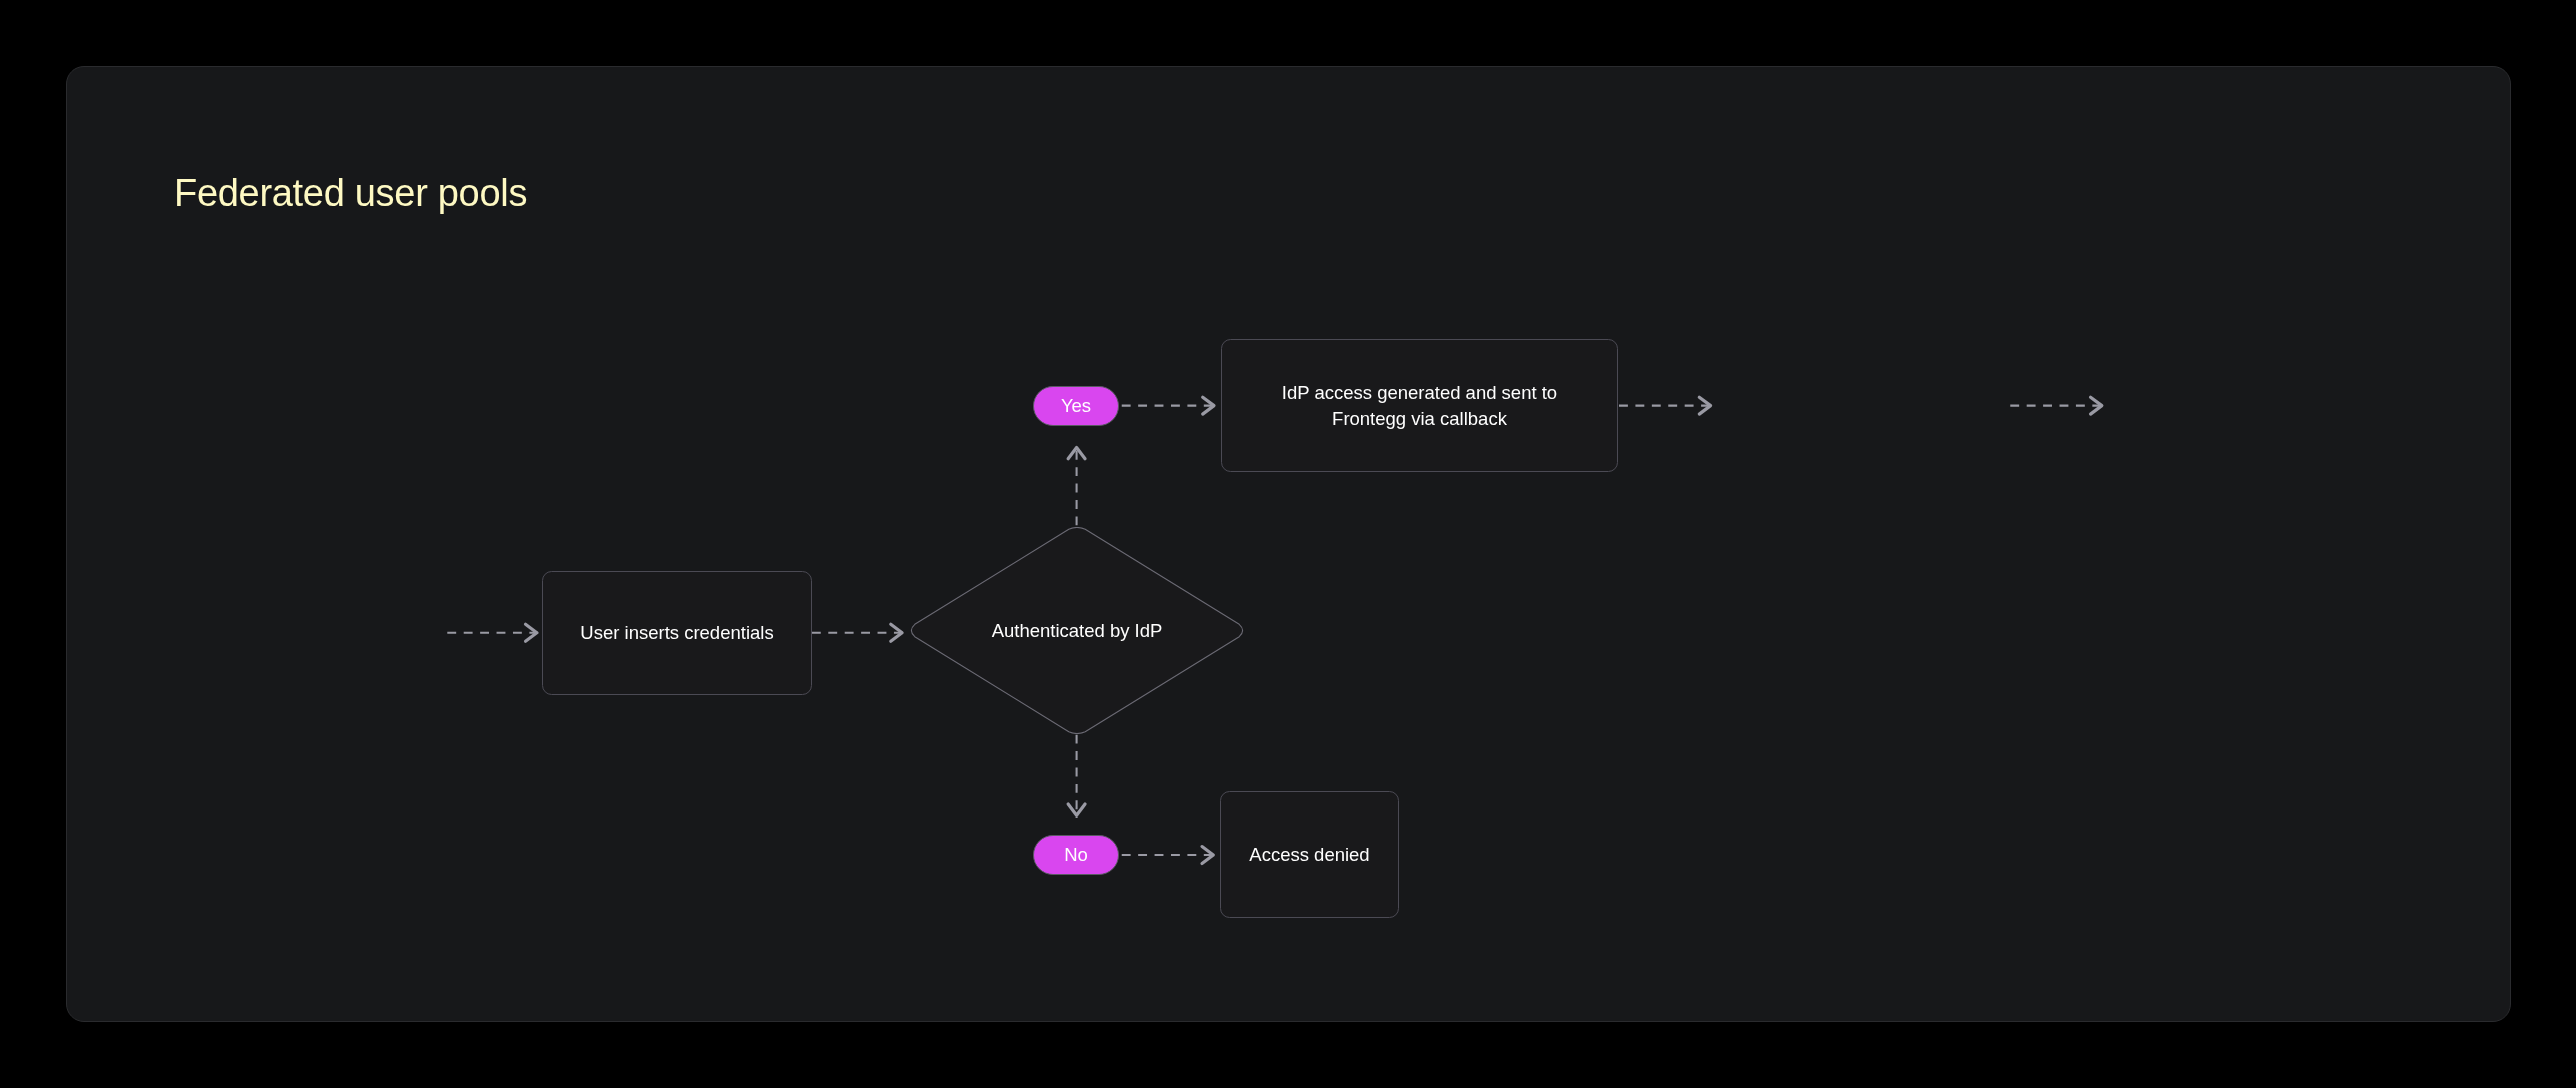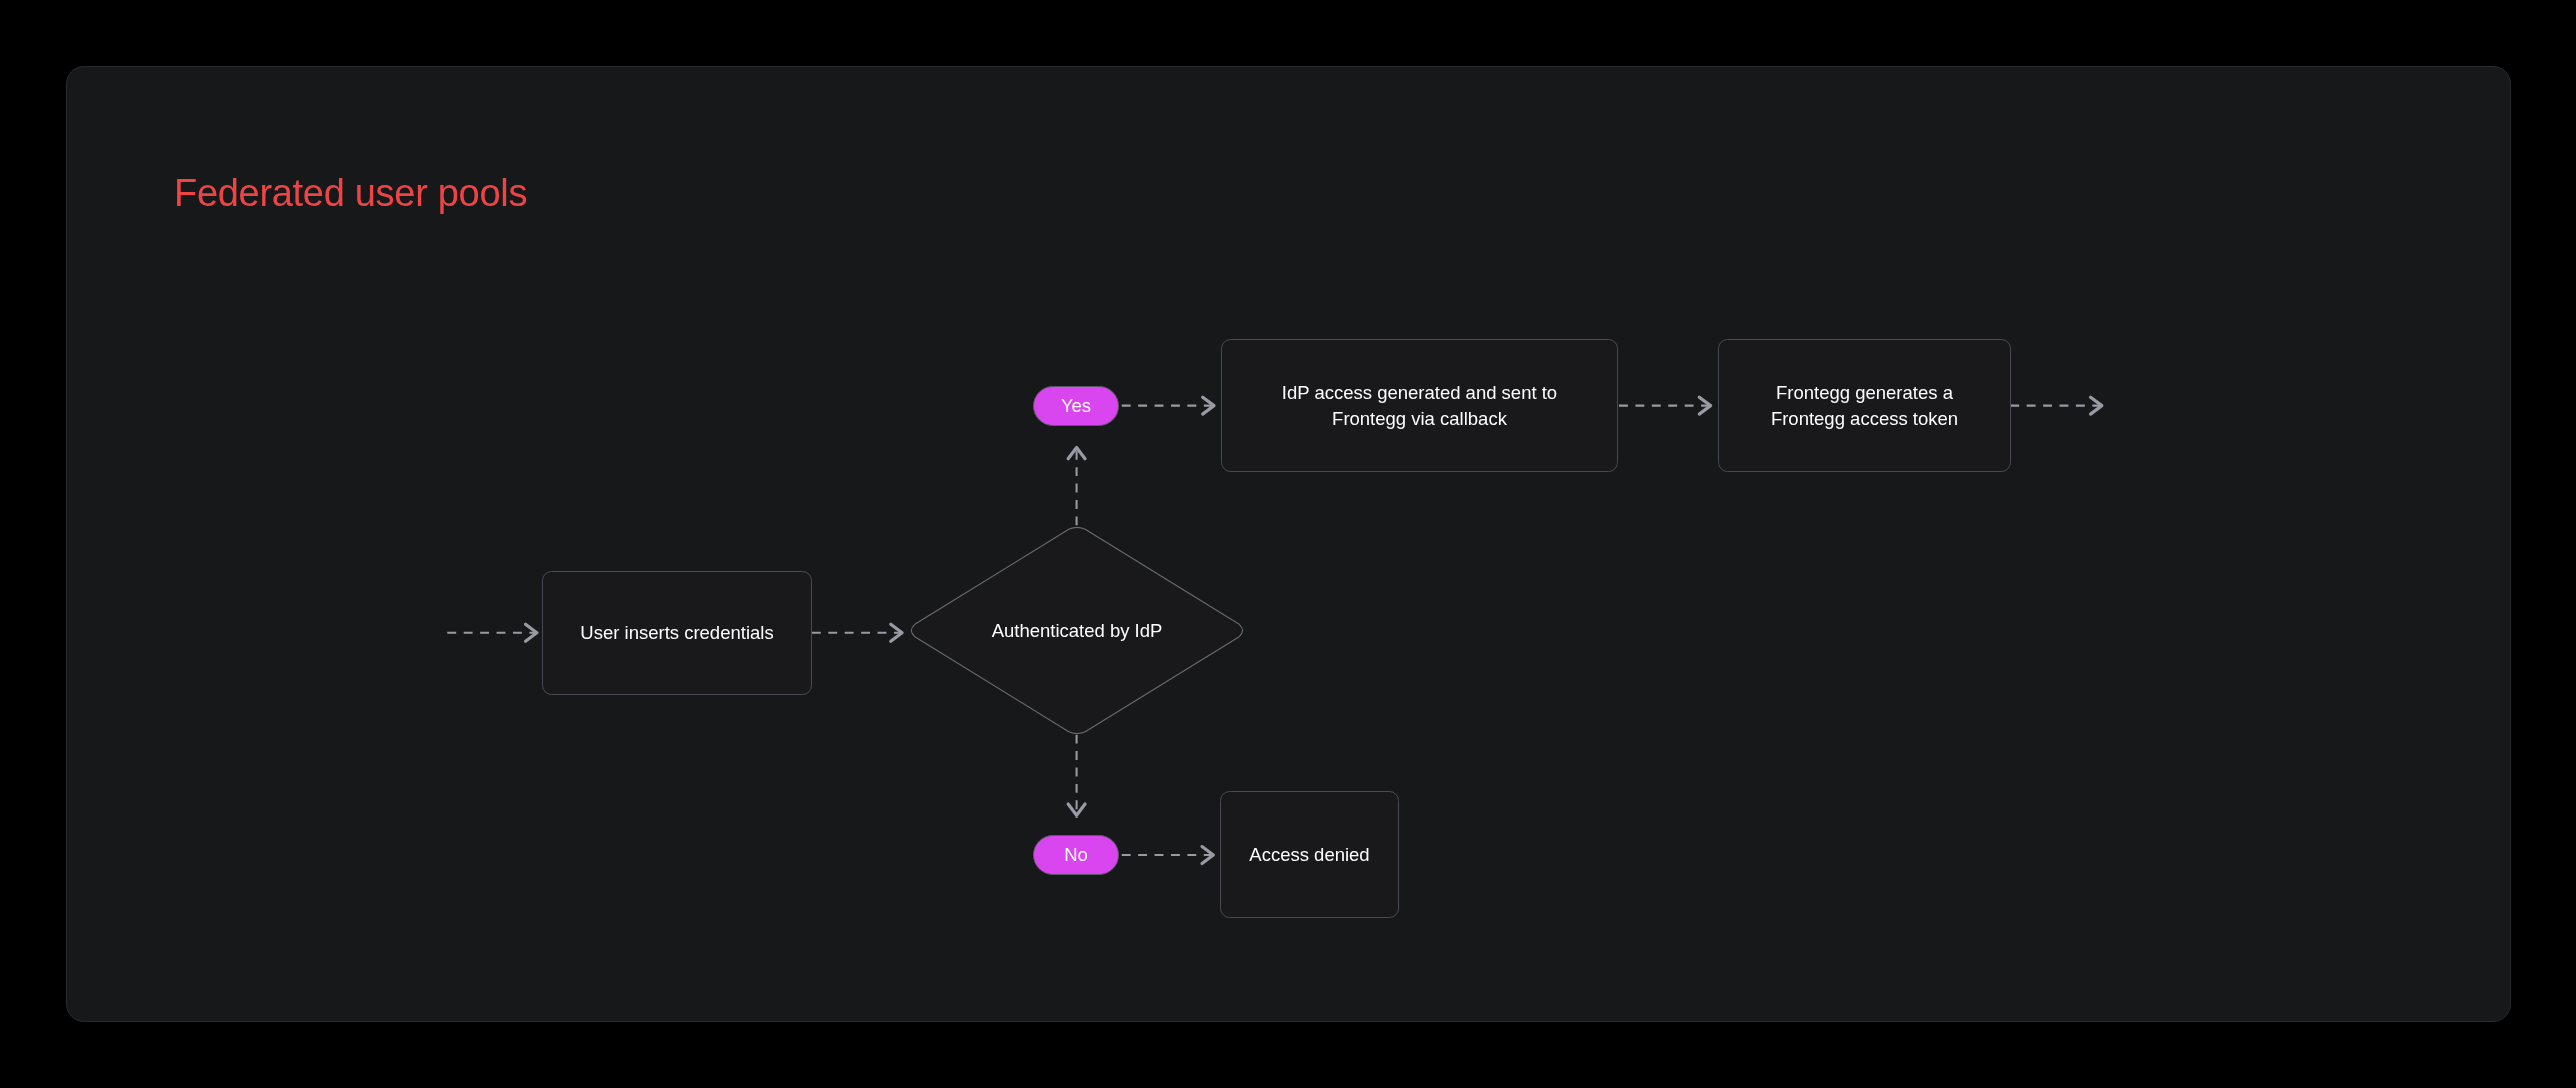--- a/index.html
+++ b/index.html
@@ -29,21 +29,21 @@
 
   
   #page-title {
     position: absolute;
     left: 174px;
     top: 171px;
     font-size: 38px;
     line-height: 45px;
     font-weight: 400;
     letter-spacing: -0.3px;
-    color: #ef4444;
+    color: #fef9c3;
     white-space: nowrap;
   }
 
   
   #diagram {
     position: absolute;
     left: 2px;
     top: 0;
     width: 2064px;
     height: 1089px;
@@ -157,24 +157,20 @@
     <line x1="1571" y1="1074" x2="1571" y2="1196" stroke="#9a9aa4" stroke-width="3" stroke-dasharray="13 11" marker-end="url(#chev-d)"></line>
 
     <line x1="1637" y1="1250" x2="1775" y2="1250" stroke="#9a9aa4" stroke-width="3" stroke-dasharray="13 11" marker-end="url(#chev-r)"></line>
   </svg>
 
   <div class="node" style="left:1219px; top:339px; width:397px; height:133px;">
     <span class="node-label">IdP access generated and sent to
 Frontegg via callback</span>
   </div>
 
-  <div class="node" style="left:1716px; top:339px; width:293px; height:133px;">
-    <span class="node-label">Frontegg generates a
-Frontegg access token</span>
-  </div>
 
 
   <div class="pill" style="left:1031px; top:386px; width:86px; height:40px;">
     <span>Yes</span>
   </div>
 
 
   <div class="node" style="left:540px; top:571px; width:270px; height:124px;">
     <span class="node-label">User inserts credentials</span>
   </div>

